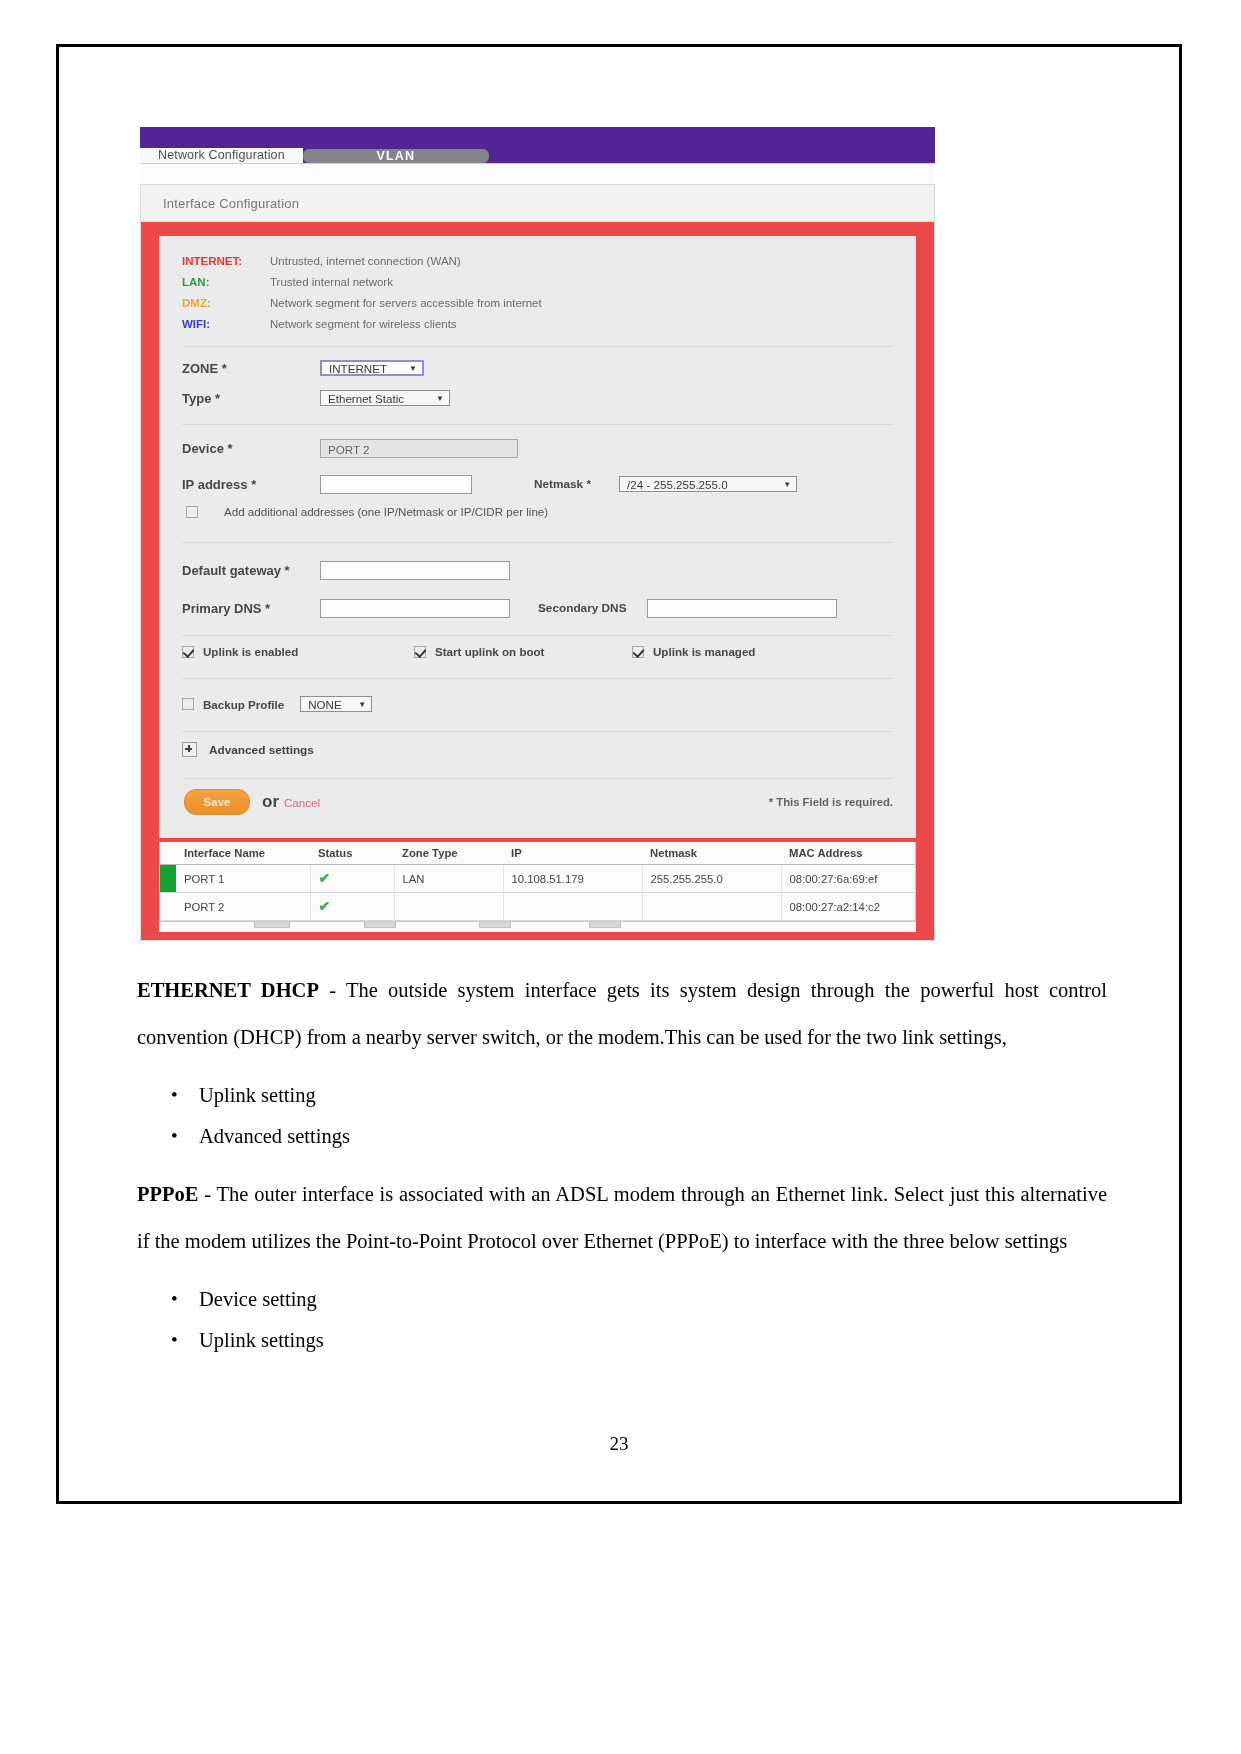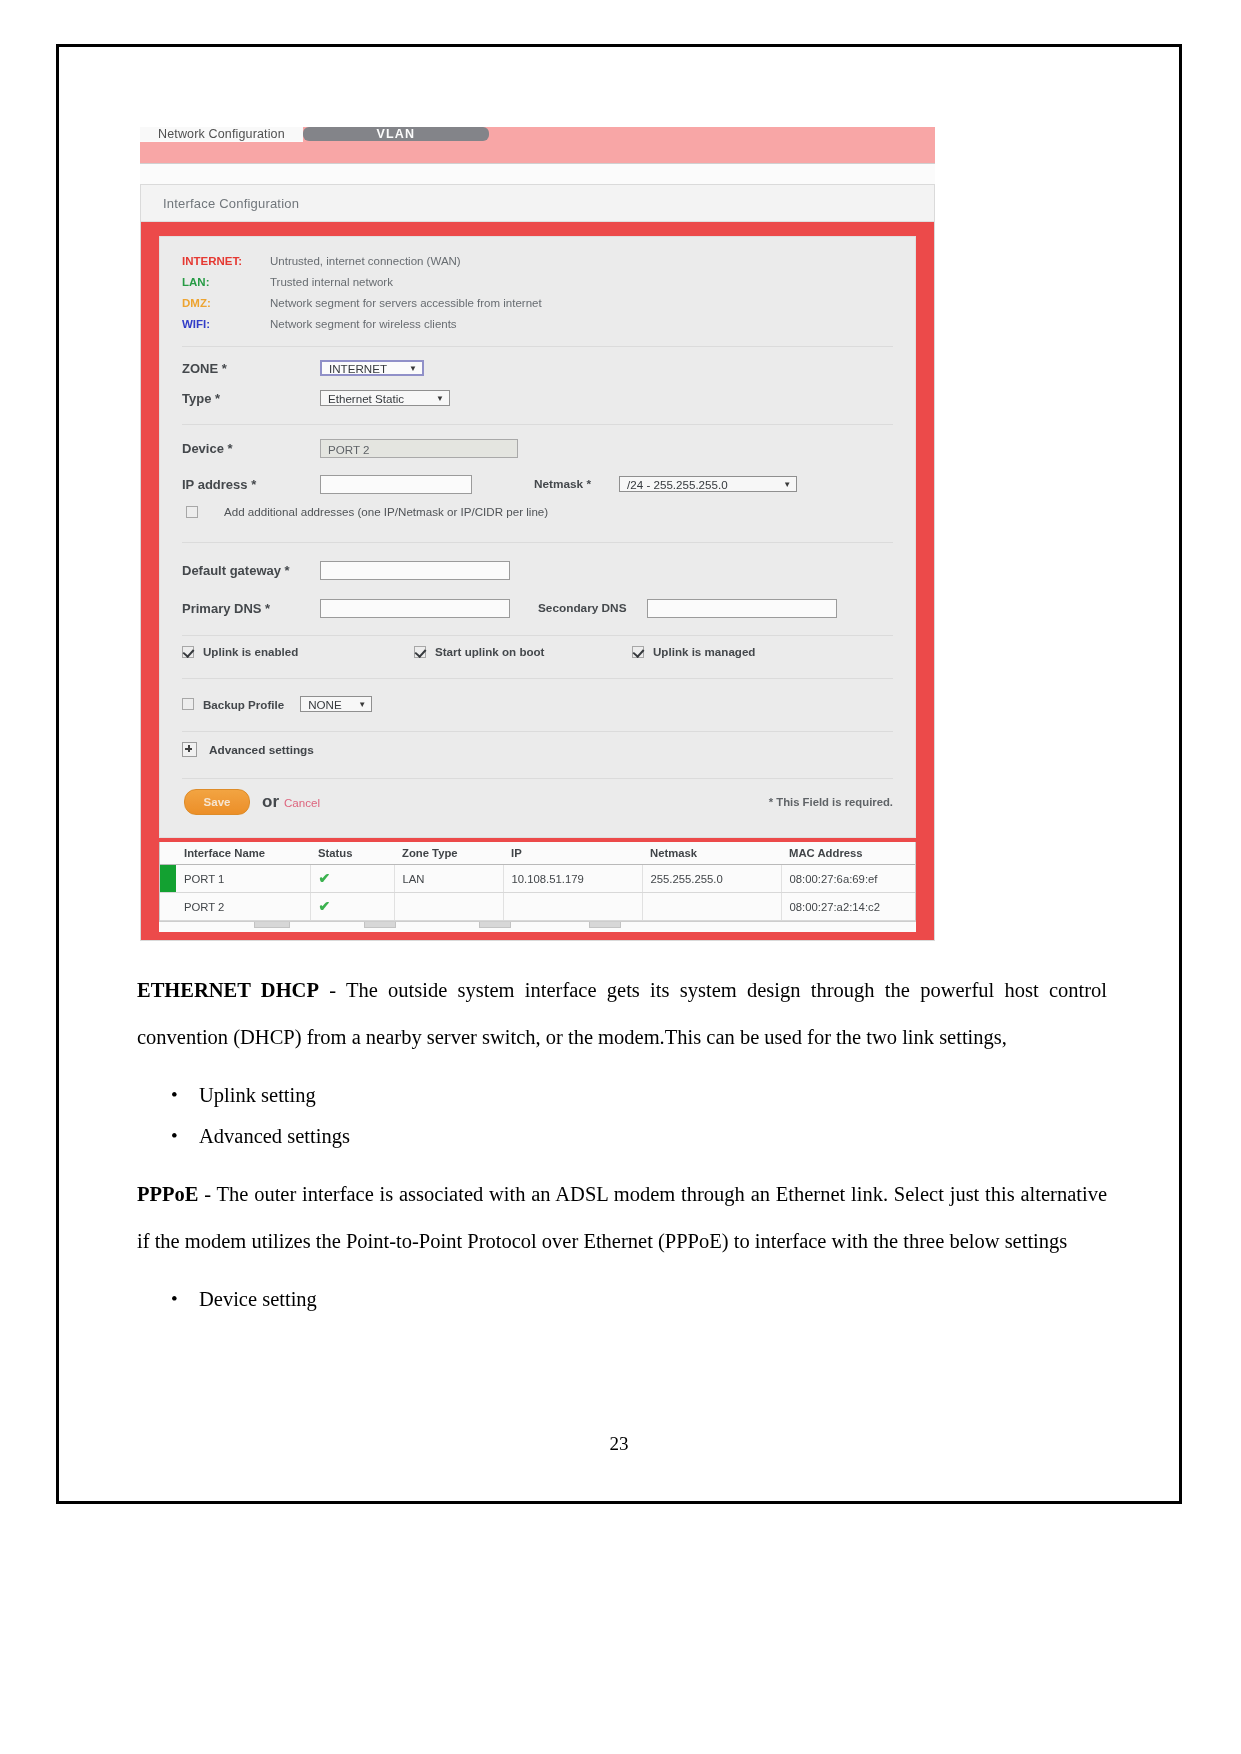--- a/index.html
+++ b/index.html
@@ -42,23 +42,23 @@
     background: #ffffff;
     font-family: "Liberation Sans", sans-serif;
     color: #555a5f;
     filter: blur(0.22px) contrast(0.93) brightness(1.02);
     -webkit-font-smoothing: antialiased;
   }
 
   
   .tabbar {
     display: flex;
-    align-items: flex-start;
+    align-items: flex-end;
     height: 36px;
-    background: #fca5a5;
+    background: #4c1d95;
     border-bottom: 1px solid #d2d2d2;
     position: relative;
   }
   .tab {
     display: flex;
     align-items: center;
     justify-content: center;
     font-size: 12.5px;
     letter-spacing: .15px;
     padding: 0 18px;
@@ -581,19 +581,20 @@
 
       <ul class="bullets">
         <li>Uplink setting</li>
         <li>Advanced settings</li>
       </ul>
 
       <p><b>PPPoE</b><span> - The outer interface is associated with an ADSL modem through an Ethernet link. Select just this alternative if the modem utilizes the Point-to-Point Protocol over Ethernet (PPPoE) to interface with the three below settings</span></p>
 
       <ul class="bullets">
         <li>Device setting</li>
+        <li>Uplink settings</li>
       </ul>
     </div>
 
   </div>
 
   <div class="pageno">23</div>
 </div>
 
 </body></html>

